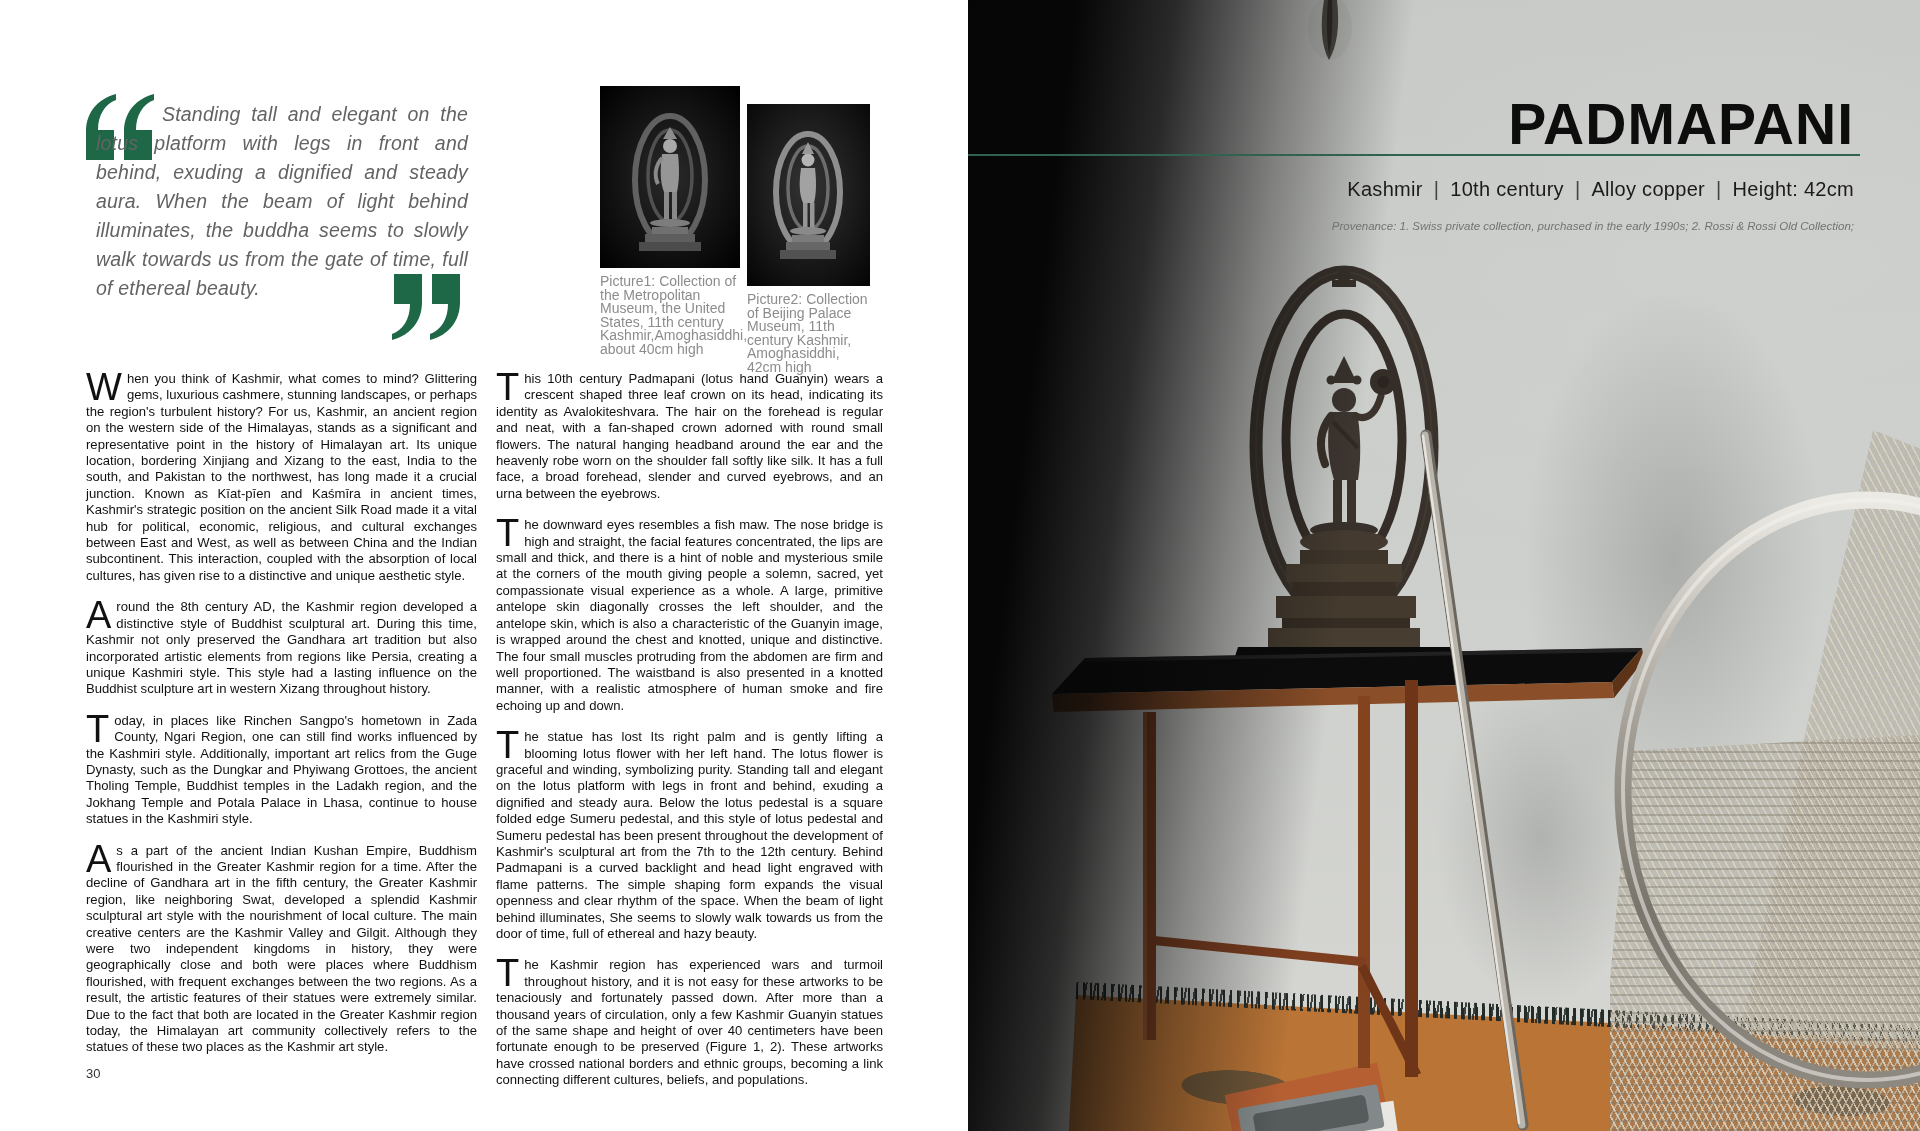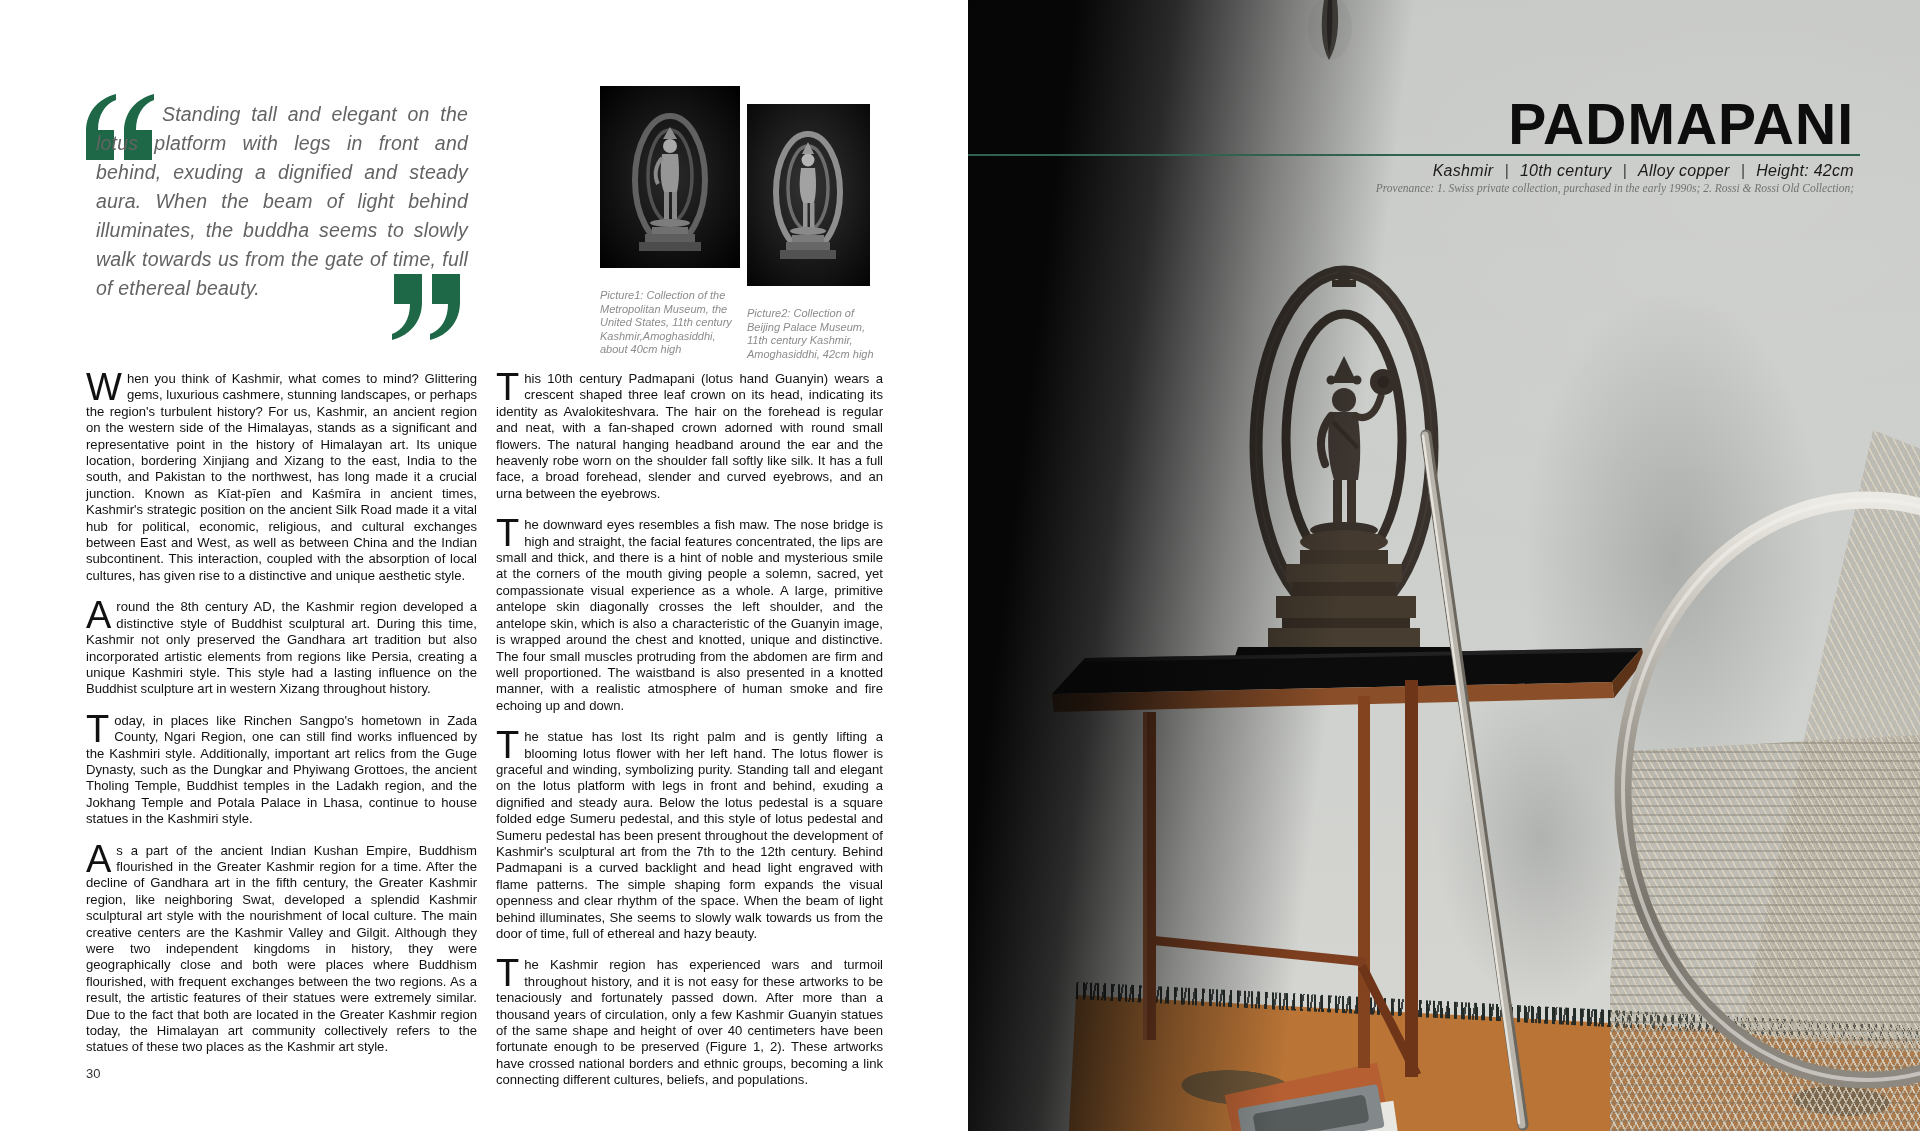--- a/index.html
+++ b/index.html
@@ -12,21 +12,21 @@
   .qmark-open{left:0;top:14px;}
   .qmark-close{right:22px;top:194px;}
   .quote-text{position:absolute;left:10px;top:20px;width:372px;margin:0;
               font-size:19.5px;line-height:29px;font-style:italic;color:#636363;
               text-align:justify;text-indent:66px;letter-spacing:0.2px;}
 
   .fig{position:absolute;margin:0;}
   .fig1{left:600px;top:86px;width:140px;}
   .fig2{left:747px;top:104px;width:123px;}
   .fig-img{display:block;}
-  .fig figcaption{margin-top:21px;font-size:11px;line-height:13.5px;font-style:italic;color:#8c8c8c;}
+  .fig figcaption{margin-top:7px;font-size:14px;line-height:13.5px;color:#8c8c8c;}
   .fig1 figcaption{width:137px;}
   .fig2 figcaption{width:130px;}
 
   .col{position:absolute;top:371px;color:#111;}
   .col1{left:86px;width:391px;}
   .col2{left:496px;width:387px;}
   .para{margin:0 0 15px 0;font-size:13.1px;line-height:16.4px;text-align:justify;}
   .dropcap{float:left;font-size:38px;line-height:30px;padding:1px 5px 0 0;color:#111;}
 
   .pageno{position:absolute;left:86px;top:1066px;font-size:13px;color:#333;}
@@ -82,23 +82,23 @@
       background-color:rgba(146,140,128,0.32);}
   .chrome-loop-svg{position:absolute;left:600px;top:460px;}
   .chrome-leg-svg{position:absolute;left:440px;top:420px;}
 
   .dark-wedge{position:absolute;left:0;top:0;width:100%;height:100%;pointer-events:none;
       background:linear-gradient(97deg,#050505 0%,#060606 10%,rgba(6,6,6,0.82) 19%,rgba(8,8,8,0.38) 30%,rgba(8,8,8,0) 41%);}
 
   .title-rule{position:absolute;left:0;top:154px;width:892px;height:2px;background:#2f6350;}
   .title-block{position:absolute;right:66px;top:96px;text-align:right;}
   .artifact-title{margin:0;font-size:57px;line-height:56px;font-weight:bold;letter-spacing:1px;color:#0d0d0d;}
-  .artifact-spec{margin-top:10px;font-size:16px;color:#1b1b1b;letter-spacing:0.3px;font-style:italic;}
+  .artifact-spec{margin-top:26px;font-size:20px;color:#1b1b1b;letter-spacing:0.3px;}
   .artifact-spec .sep{color:#444;margin:0 11px;}
-  .provenance{font-size:11.5px;line-height:17px;font-style:italic;color:#70746f;font-family:Liberation Serif, serif;}
+  .provenance{margin-top:17px;font-size:11.5px;line-height:17px;font-style:italic;color:#70746f;}
 
   .blade-svg{position:absolute;left:338px;top:0;}
 </style>
 </head>
 <body>
 
 <div class="canvas">
 
   <section>
 

